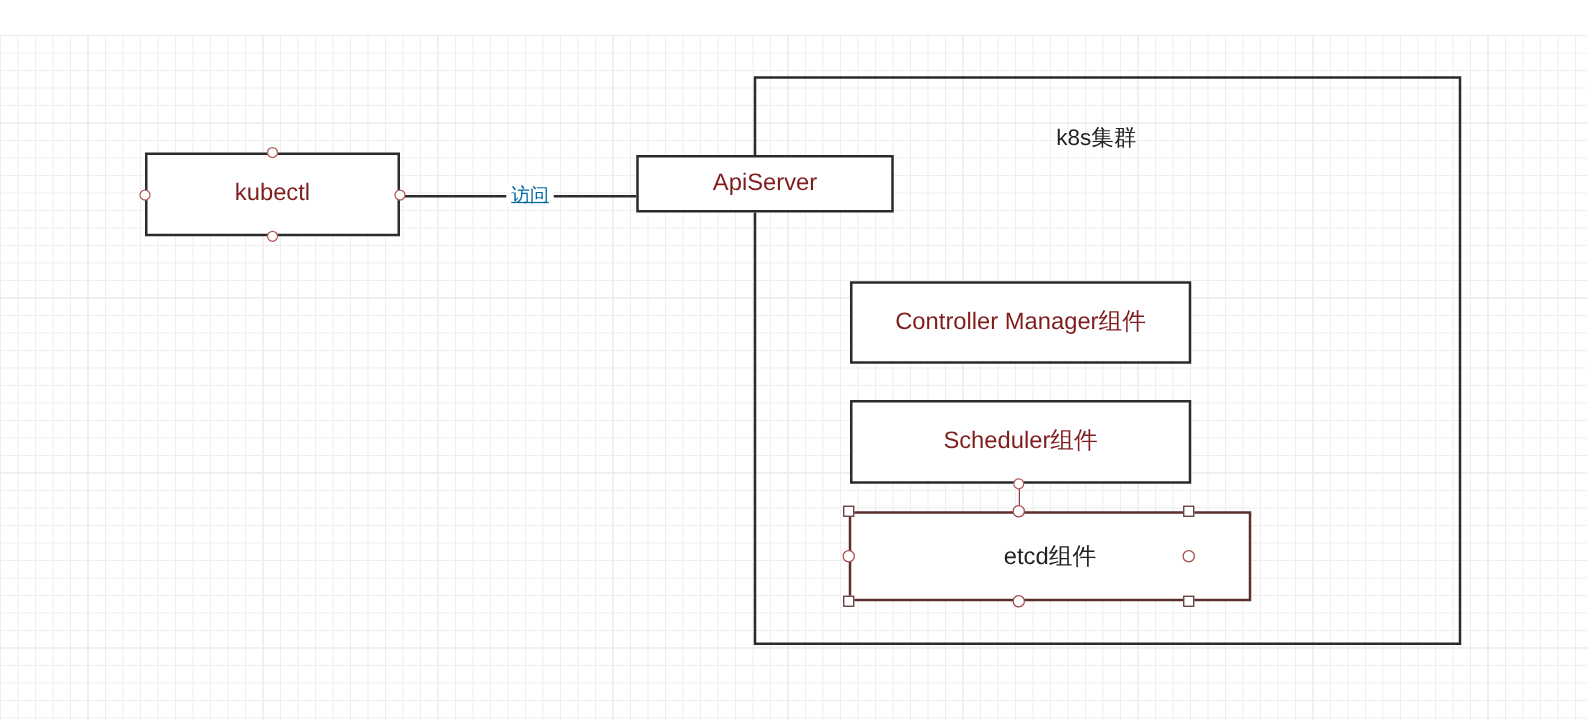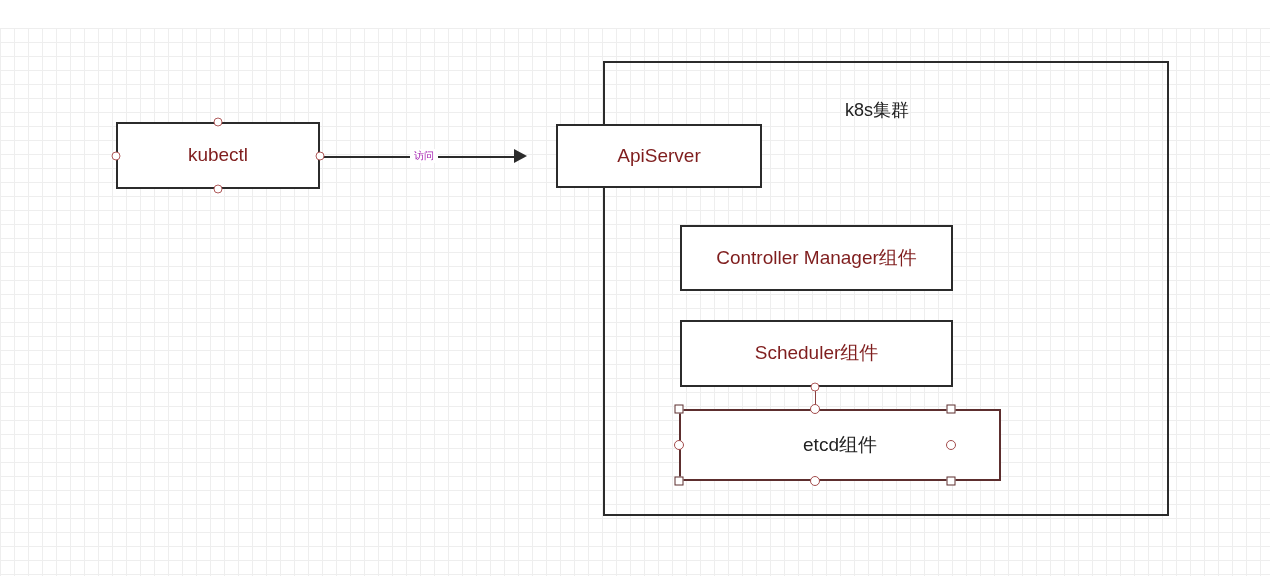--- a/index.html
+++ b/index.html
@@ -120,24 +120,25 @@
     height: 0;
     border-top: 7px solid transparent;
     border-bottom: 7px solid transparent;
     border-left: 13px solid #2b2b2b;
   }
 
   .edge-label {
     position: absolute;
     background: #ffffff;
     padding: 0 4px;
-    font-size: 10px;
-    color: #a21caf;
+    font-size: 15px;
+    color: #0369a1;
     white-space: nowrap;
     transform: translate(-50%, -50%);
+    text-decoration: underline;
   }
 </style>
 </head>
 <body>
 
 <div id="canvas">
 
   <div class="container-box" style="left:603px; top:33px; width:566px; height:455px;"></div>
 
   <div class="container-title" style="left:845px; top:70px;">k8s集群</div>
@@ -149,21 +150,21 @@
   <div class="edge-label" style="left:424px; top:128px;">访问</div>
 
   <div class="node" style="left:116px; top:94px; width:204px; height:67px;">
     <span>kubectl</span>
   </div>
   <div class="cpoint" style="left:116px; top:128px;"></div>
   <div class="cpoint" style="left:320px; top:128px;"></div>
   <div class="cpoint" style="left:218px; top:94px;"></div>
   <div class="cpoint" style="left:218px; top:161px;"></div>
 
-  <div class="node" style="left:556px; top:96px; width:206px; height:64px;">
+  <div class="node" style="left:509px; top:96px; width:206px; height:46px;">
     <span>ApiServer</span>
   </div>
 
   <div class="node" style="left:680px; top:197px; width:273px; height:66px;">
     <span>Controller Manager组件</span>
   </div>
 
   <div class="node" style="left:680px; top:292px; width:273px; height:67px;">
     <span>Scheduler组件</span>
   </div>

